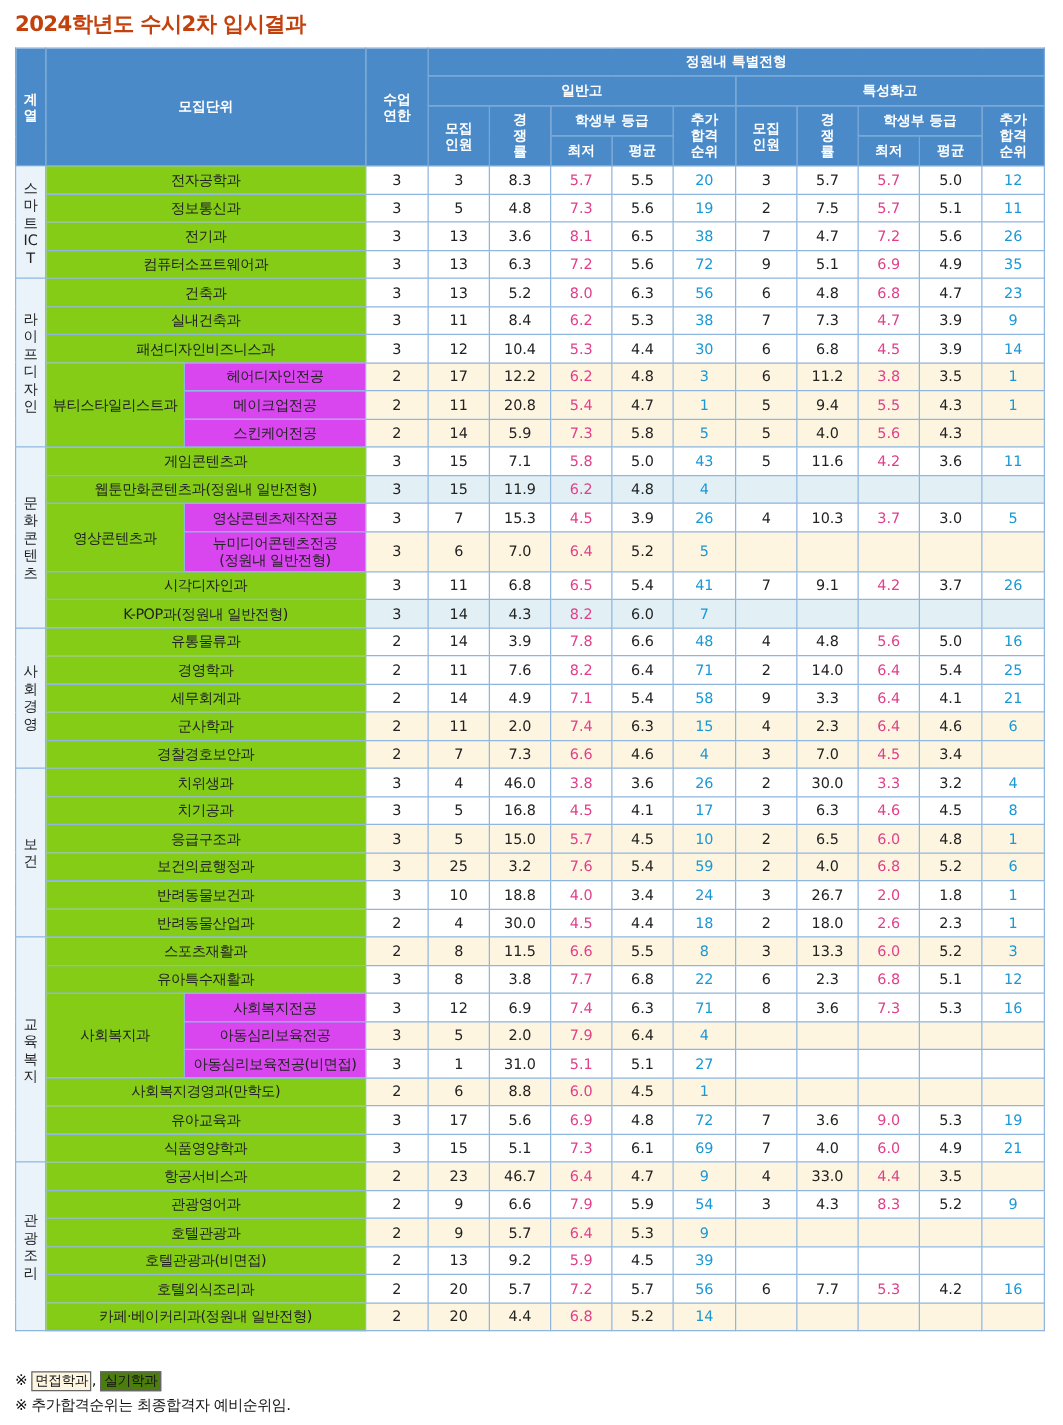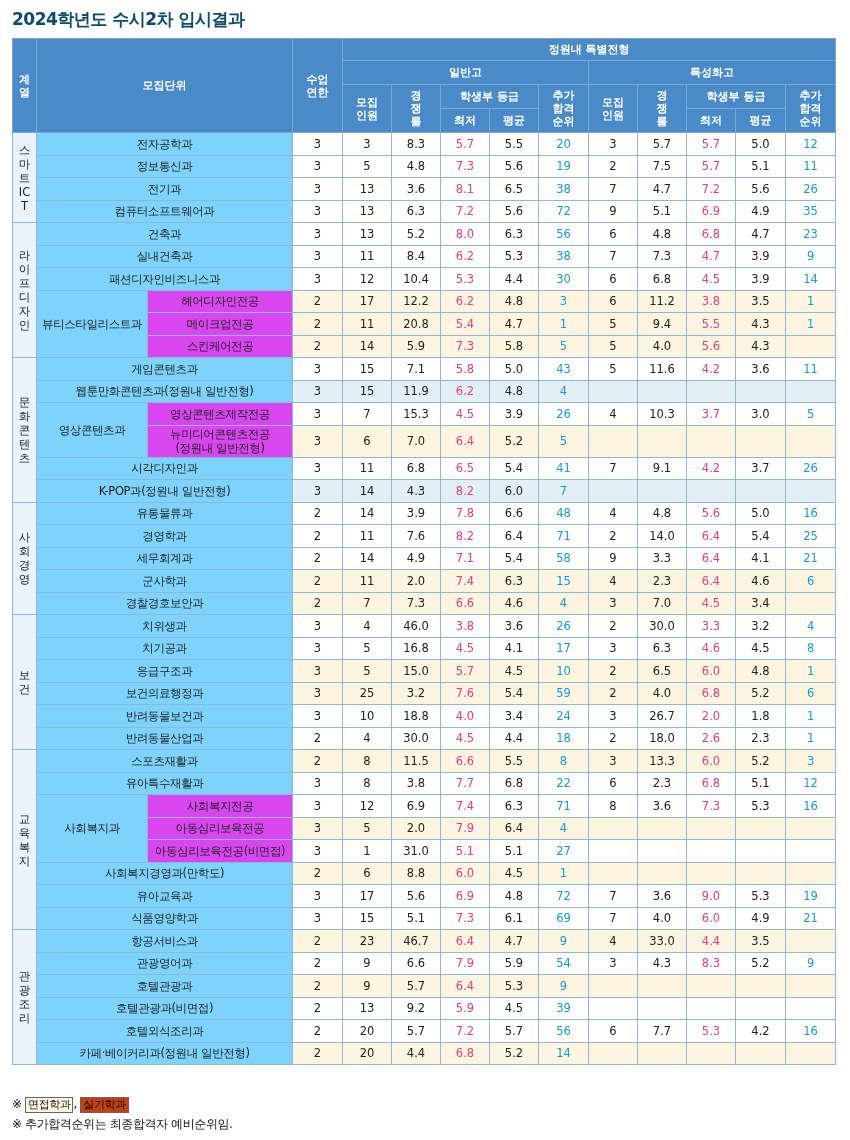--- a/index.html
+++ b/index.html
@@ -1,34 +1,34 @@
 <!DOCTYPE html>
 <html><head>
 <meta charset="utf-8">
 <style>
   html, body { margin:0; padding:0; background:#ffffff; }
   body { width:850px; height:1140px; position:relative; font-family:"DejaVu Sans","Liberation Sans",sans-serif; color:#222; overflow:hidden; }
-  .title { position:absolute; left:12px; top:8px; font-size:17px; font-weight:bold; color:#0c4a6e; letter-spacing:-0.5px; }
+  .title { position:absolute; left:12px; top:8px; font-size:17px; font-weight:bold; color:#c2410c; letter-spacing:-0.5px; }
   table.main { position:absolute; left:12px; top:38px; border-collapse:collapse; table-layout:fixed; width:823px; }
   table.main th, table.main td { border:1px solid #8fb6de; padding:0; text-align:center; vertical-align:middle; font-size:11.5px; line-height:14px; }
   table.main th { background:#4a8ac8; color:#ffffff; font-weight:bold; font-size:11px; line-height:13px; border-color:#7aa7d6; }
   table.main td { height:21.5px; }
-  td.name { text-align:left; padding-left:8px; background:#7dd3fc; letter-spacing:-0.4px; }
+  td.name { text-align:left; padding-left:8px; background:#84cc16; letter-spacing:-0.4px; }
   td.sub { text-align:left; padding-left:8px; background:#d946ef; letter-spacing:-0.4px; }
   td.group { background:#eaf3fa; font-size:12px; line-height:13px; }
   .vtext { display:inline-block; width:12px; word-break:break-all; white-space:normal; }
   td.n { color:#222; }
   td.pk { color:#e0408a; }
   td.bl { color:#1a98d5; }
   tr.int td.d { background:#fdf5e0; }
   tr.prac td.d { background:#e2f0f6; }
   .note { position:absolute; left:12px; font-size:12px; color:#111; letter-spacing:-0.4px; }
   .tag { display:inline-block; border:1px solid #666; padding:0 2px; line-height:14px; font-size:11px; }
   .tag.int { background:#fdf5e0; }
-  .tag.prac { background:#c2410c; }
+  .tag.prac { background:#4d7c0f; }
 </style>
 </head>
 <body>
 
 <div class="title">2024학년도 수시2차 입시결과</div>
 
 <table class="main">
   <colgroup>
     <col style="width:24px">
       <col style="width:111px">

